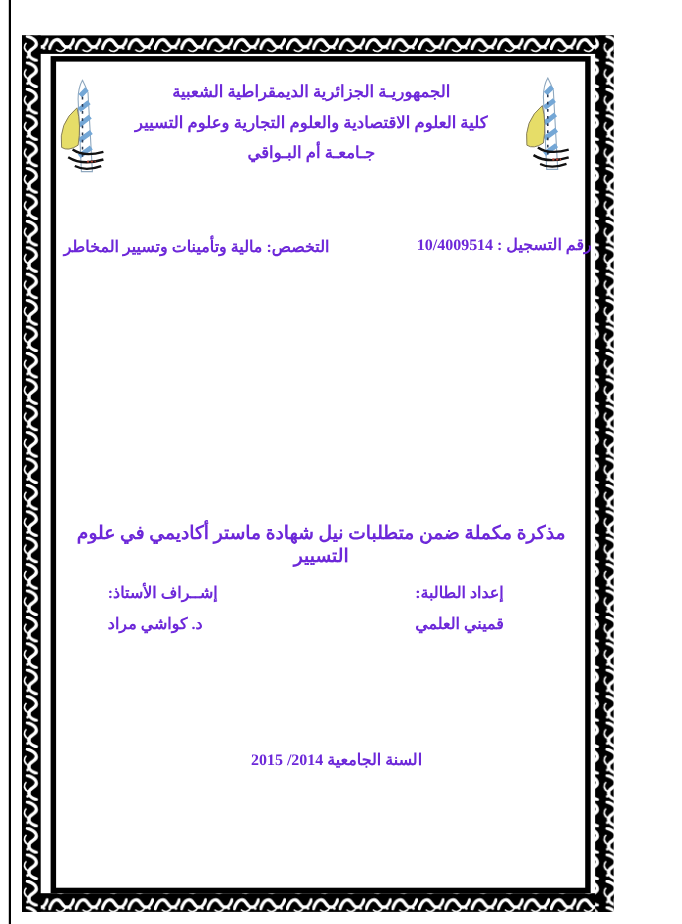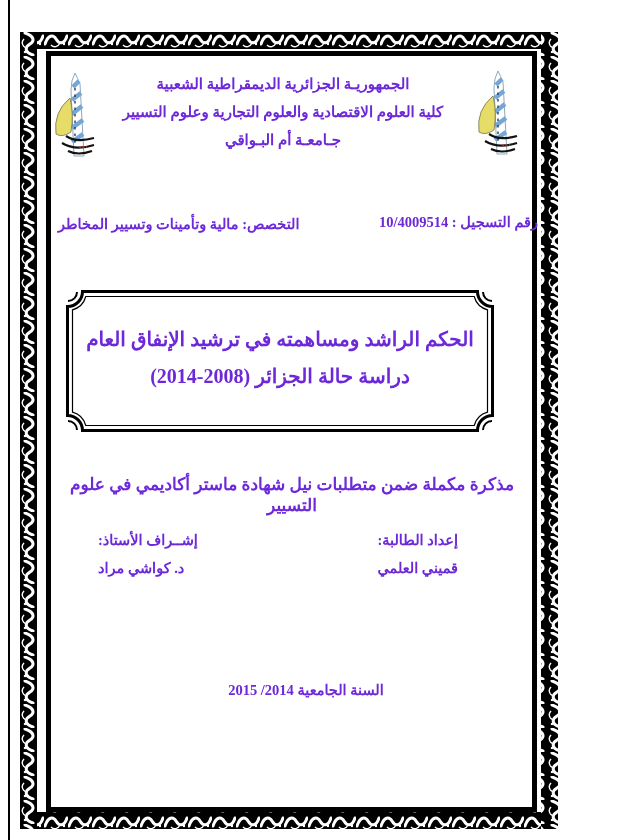--- a/index.html
+++ b/index.html
@@ -106,37 +106,20 @@
   <div class="header-block">
     <div>الجمهوريـة الجزائرية الديمقراطية الشعبية</div>
     <div>كلية العلوم الاقتصادية والعلوم التجارية وعلوم التسيير</div>
     <div>جـامعـة أم البـواقي</div>
   </div>
 
   <div class="reg-line">رقم التسجيل : 10/4009514</div>
 
   <div class="row-specialty">التخصص: مالية وتأمينات وتسيير المخاطر</div>
 
-  <div class="title-box">
-    <svg class="title-frame" width="428" height="142" viewBox="0 0 428 142">
-      <path d="M 16.5,1.5 H 411.5 A 15 15 0 0 0 426.5,16.5 V 125.5 A 15 15 0 0 0 411.5,140.5 H 16.5 A 15 15 0 0 0 1.5,125.5 V 16.5 A 15 15 0 0 0 16.5,1.5 Z" fill="none" stroke="#000" stroke-width="3"></path>
-      <path d="M 19.8,6.5 H 408.2 A 19 19 0 0 0 421.5,19.8 V 122.2 A 19 19 0 0 0 408.2,135.5 H 19.8 A 19 19 0 0 0 6.5,122.2 V 19.8 A 19 19 0 0 0 19.8,6.5 Z" fill="none" stroke="#000" stroke-width="1.2"></path>
-      <path d="M 2,11 A 9 9 0 0 0 11,2" fill="none" stroke="#000" stroke-width="2"></path>
-      <path d="M 417,2 A 9 9 0 0 0 426,11" fill="none" stroke="#000" stroke-width="2"></path>
-      <path d="M 426,131 A 9 9 0 0 0 417,140" fill="none" stroke="#000" stroke-width="2"></path>
-      <path d="M 11,140 A 9 9 0 0 0 2,131" fill="none" stroke="#000" stroke-width="2"></path>
-    </svg>
-    <div class="title-text">
-      <div>الحكم الراشد ومساهمته في ترشيد الإنفاق العام</div>
-      <div>
-        <span>دراسة حالة الجزائر</span>
-        <span class="ltr-num" dir="ltr">(2014-2008)</span>
-      </div>
-    </div>
-  </div>
 
   <div class="note-line">مذكرة مكملة ضمن متطلبات نيل شهادة ماستر أكاديمي في علوم التسيير</div>
 
   <div class="col-preparer">
     <div>إعداد الطالبة:</div>
     <div>قميني العلمي</div>
   </div>
   <div class="col-supervisor">
     <div>إشــراف الأستاذ:</div>
     <div>د. كواشي مراد</div>

